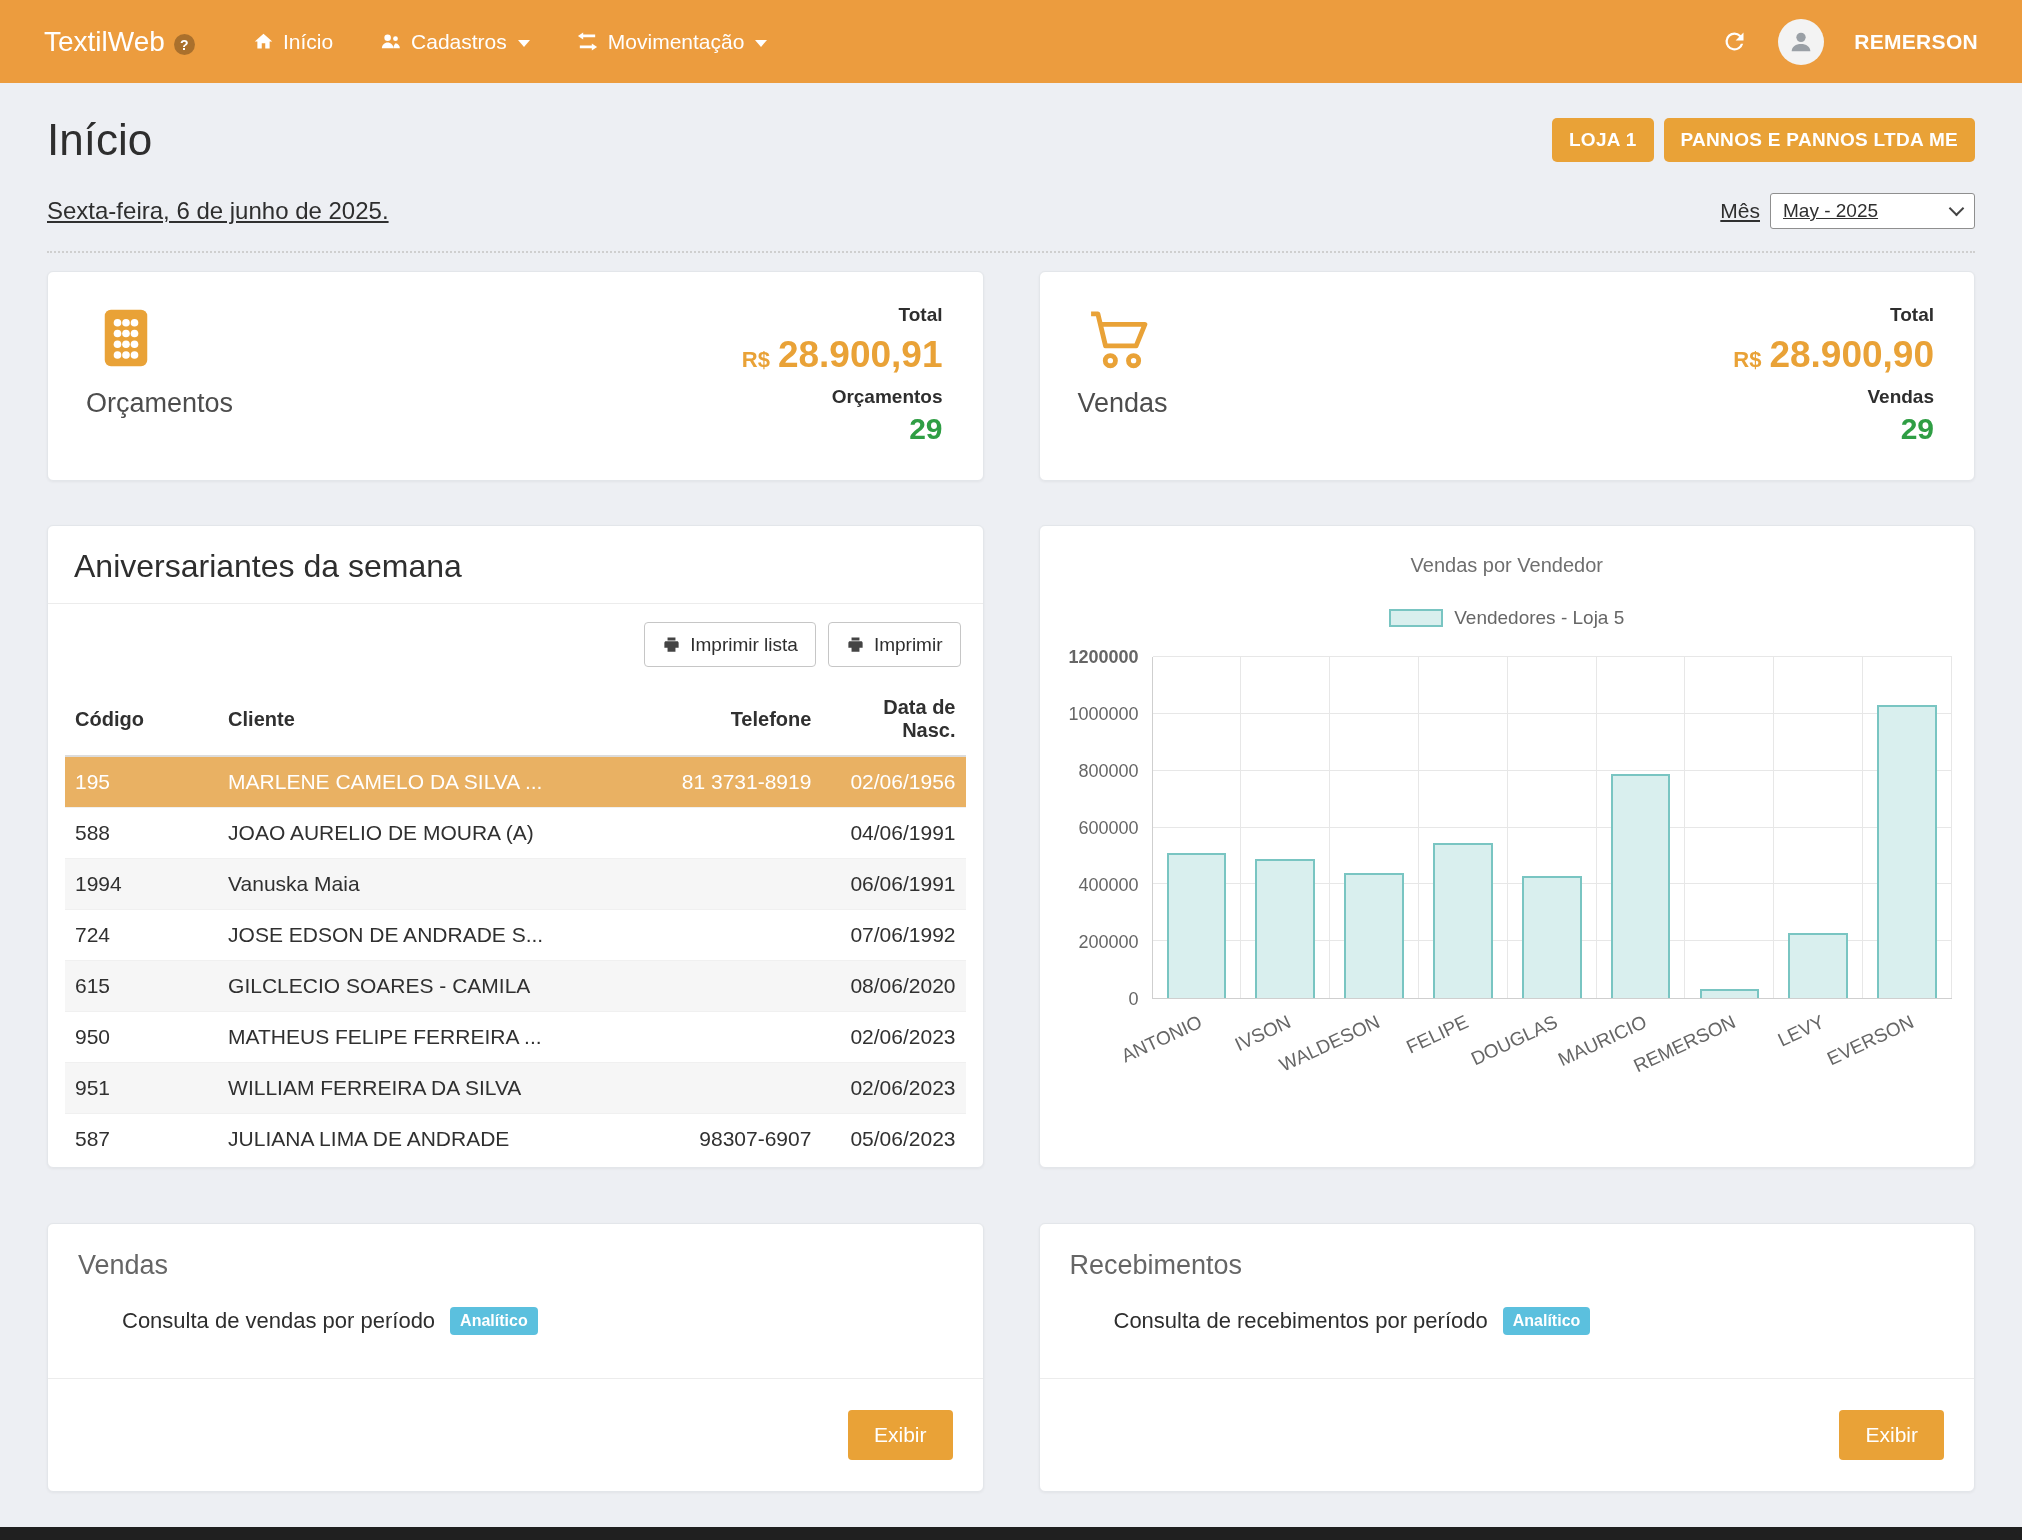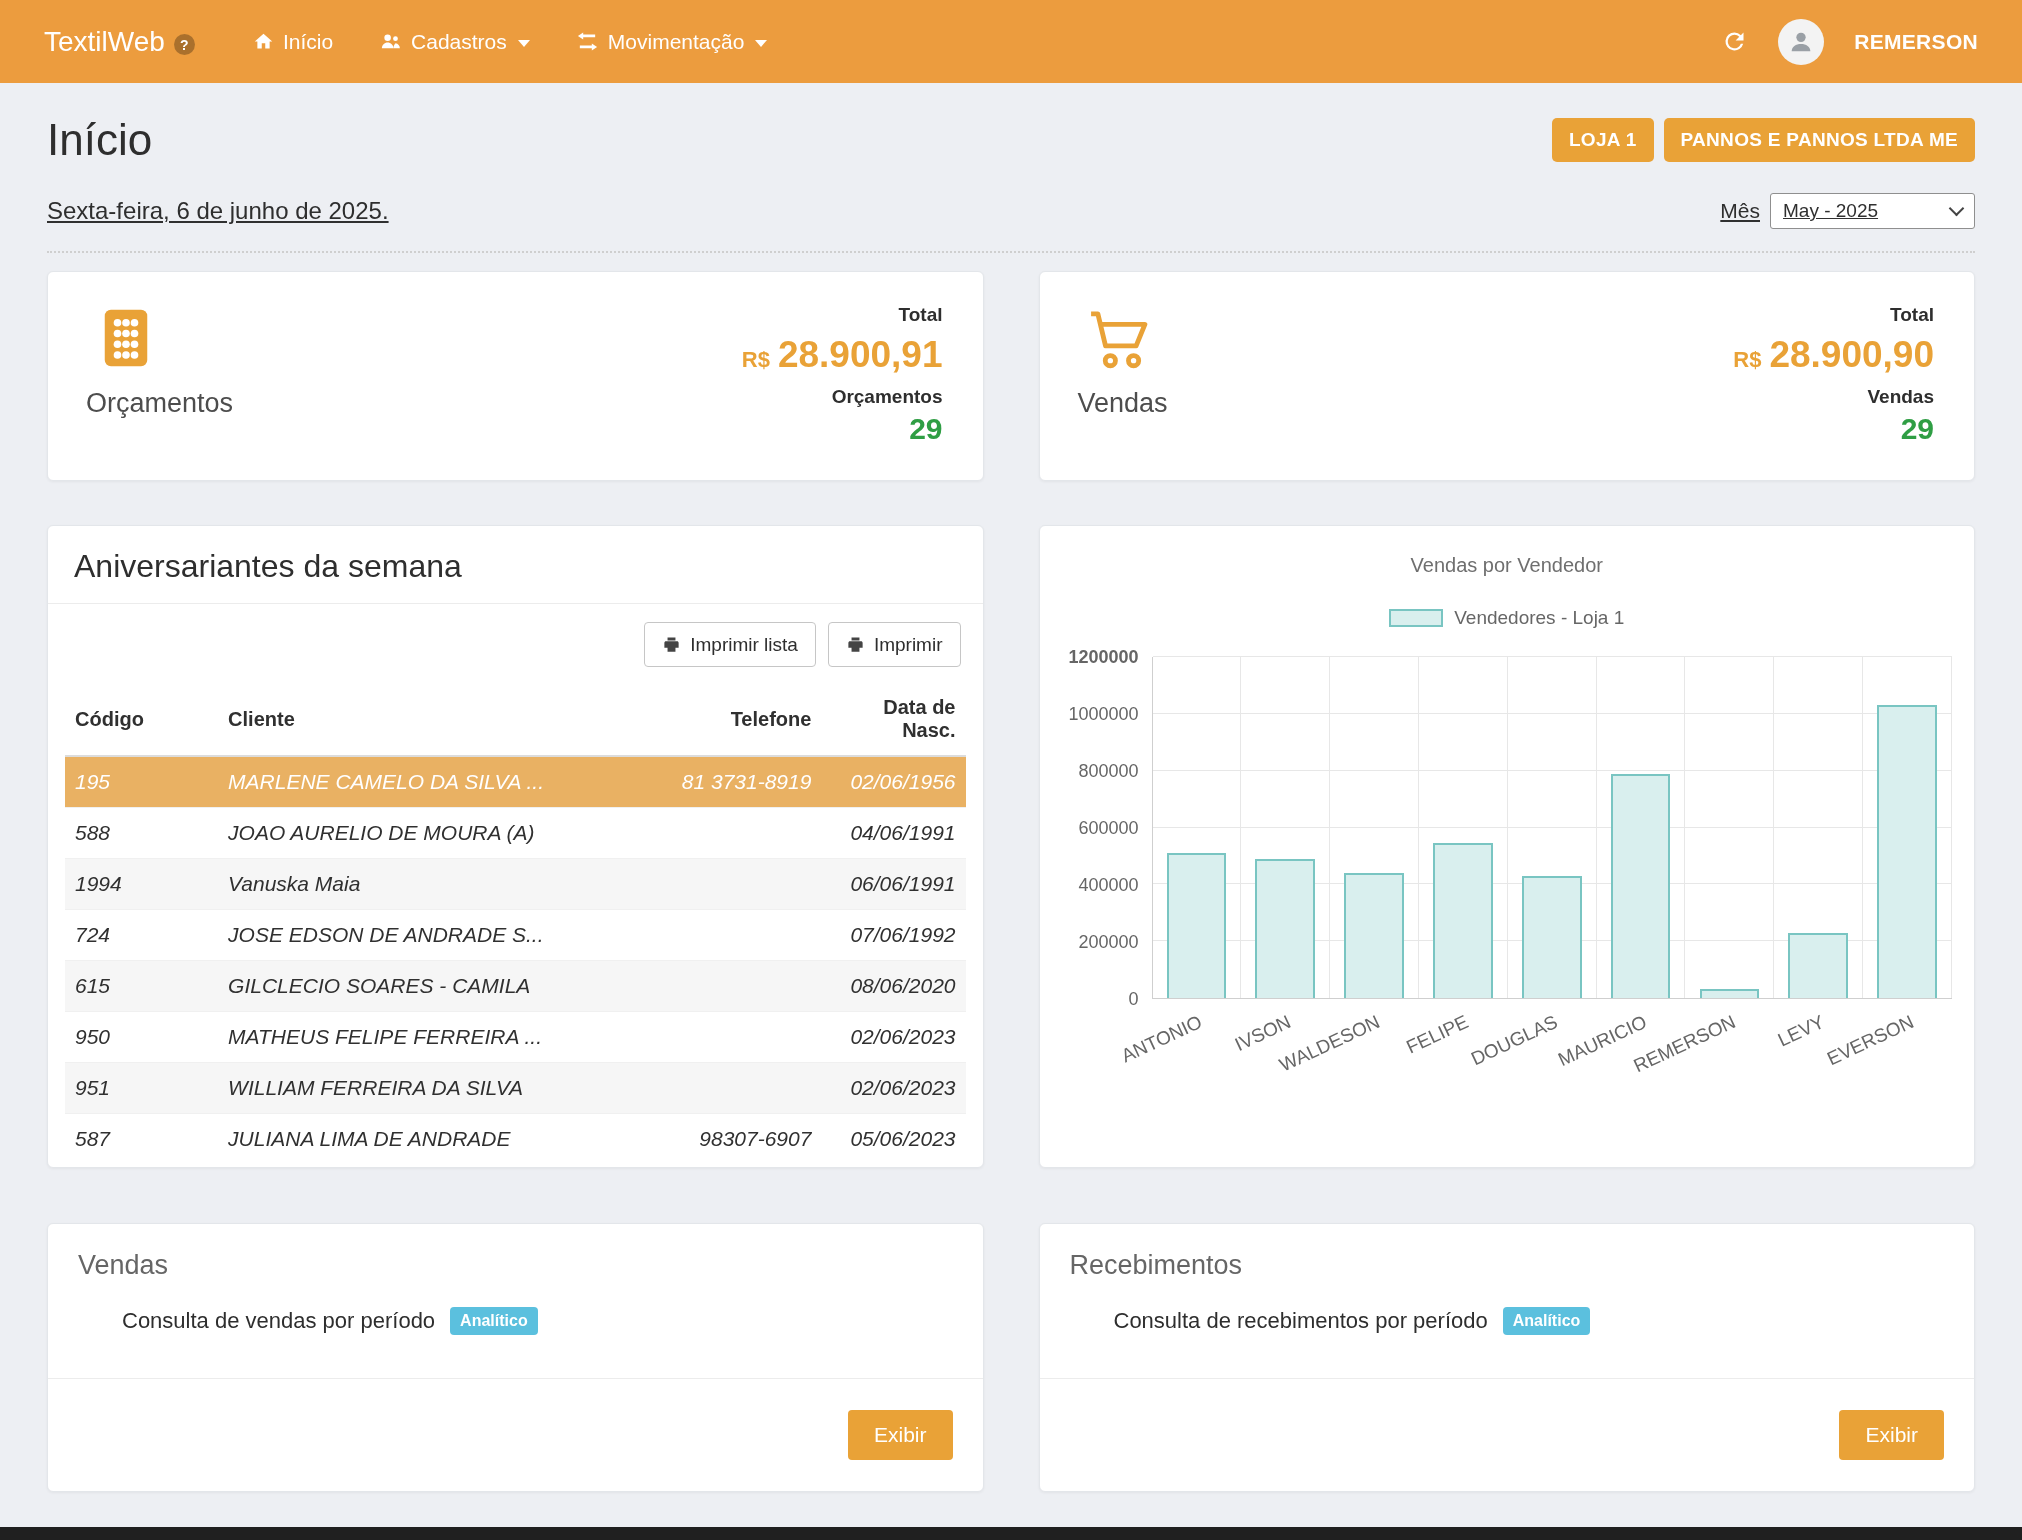--- a/index.html
+++ b/index.html
@@ -86,21 +86,21 @@
   }
   .table-wrap { padding: 0 17px; }
   table { width: 100%; border-collapse: collapse; font-size: 21px; table-layout: fixed; }
   col.c-codigo { width: 17%; } col.c-cliente { width: 44%; } col.c-fone { width: 23%; } col.c-nasc { width: 16%; }
   thead th { text-align: left; font-weight: 700; font-size: 20px; padding: 15px 10px 13px; border-bottom: 2px solid #dcdcdc; }
   thead th:nth-child(3), thead th:nth-child(4) { text-align: right; }
   tbody td { padding: 13px 10px; border-top: 1px solid #f0f0f0; white-space: nowrap; overflow: hidden; }
   tbody td:nth-child(3), tbody td:nth-child(4) { text-align: right; }
   tbody tr:nth-child(odd) { background: #f6f6f6; }
   tbody tr.hl, tbody tr.hl:nth-child(odd) { background: #e9b163; color: #fff; }
-  tbody tr { cursor: pointer; font-style: italic; }
+  tbody tr { cursor: pointer; }
 
   
   .chart-card { padding-top: 28px; }
   .chart-title { text-align: center; font-size: 20px; font-weight: 400; color: #6f6f6f; }
   .legend { margin-top: 30px; display: flex; justify-content: center; align-items: center; gap: 11px; }
   .legend-swatch { width: 54px; height: 18px; background: #d9efee; border: 2px solid #79c5c2; display: inline-block; }
   .legend-label { font-size: 19px; color: #666; }
   .chart-area { display: flex; margin: 28px 22px 0 8px; }
   .y-axis { position: relative; width: 104px; height: 342px; }
   .ytick { position: absolute; right: 13px; transform: translateY(50%); font-size: 18px; color: #666; }
@@ -357,21 +357,21 @@
               </tr>
             </tbody>
         </table>
       </div>
     </section>
 
     <section class="card tall-card chart-card">
       <h2 class="chart-title">Vendas por Vendedor</h2>
       <div class="legend">
         <span class="legend-swatch" style="background: rgb(217, 239, 238); border-color: rgb(121, 197, 194);"></span>
-        <span class="legend-label">Vendedores - Loja 1</span>
+        <span class="legend-label">Vendedores - Loja 5</span>
       </div>
       <div class="chart-area">
         <div class="y-axis" id="yaxis">
             <span class="ytick" style="bottom: 0%;">0</span>
             <span class="ytick" style="bottom: 16.6667%;">200000</span>
             <span class="ytick" style="bottom: 33.3333%;">400000</span>
             <span class="ytick" style="bottom: 50%;">600000</span>
             <span class="ytick" style="bottom: 66.6667%;">800000</span>
             <span class="ytick" style="bottom: 83.3333%;">1000000</span>
             <span class="ytick" style="bottom: 100%; font-weight: bold;">1200000</span>

